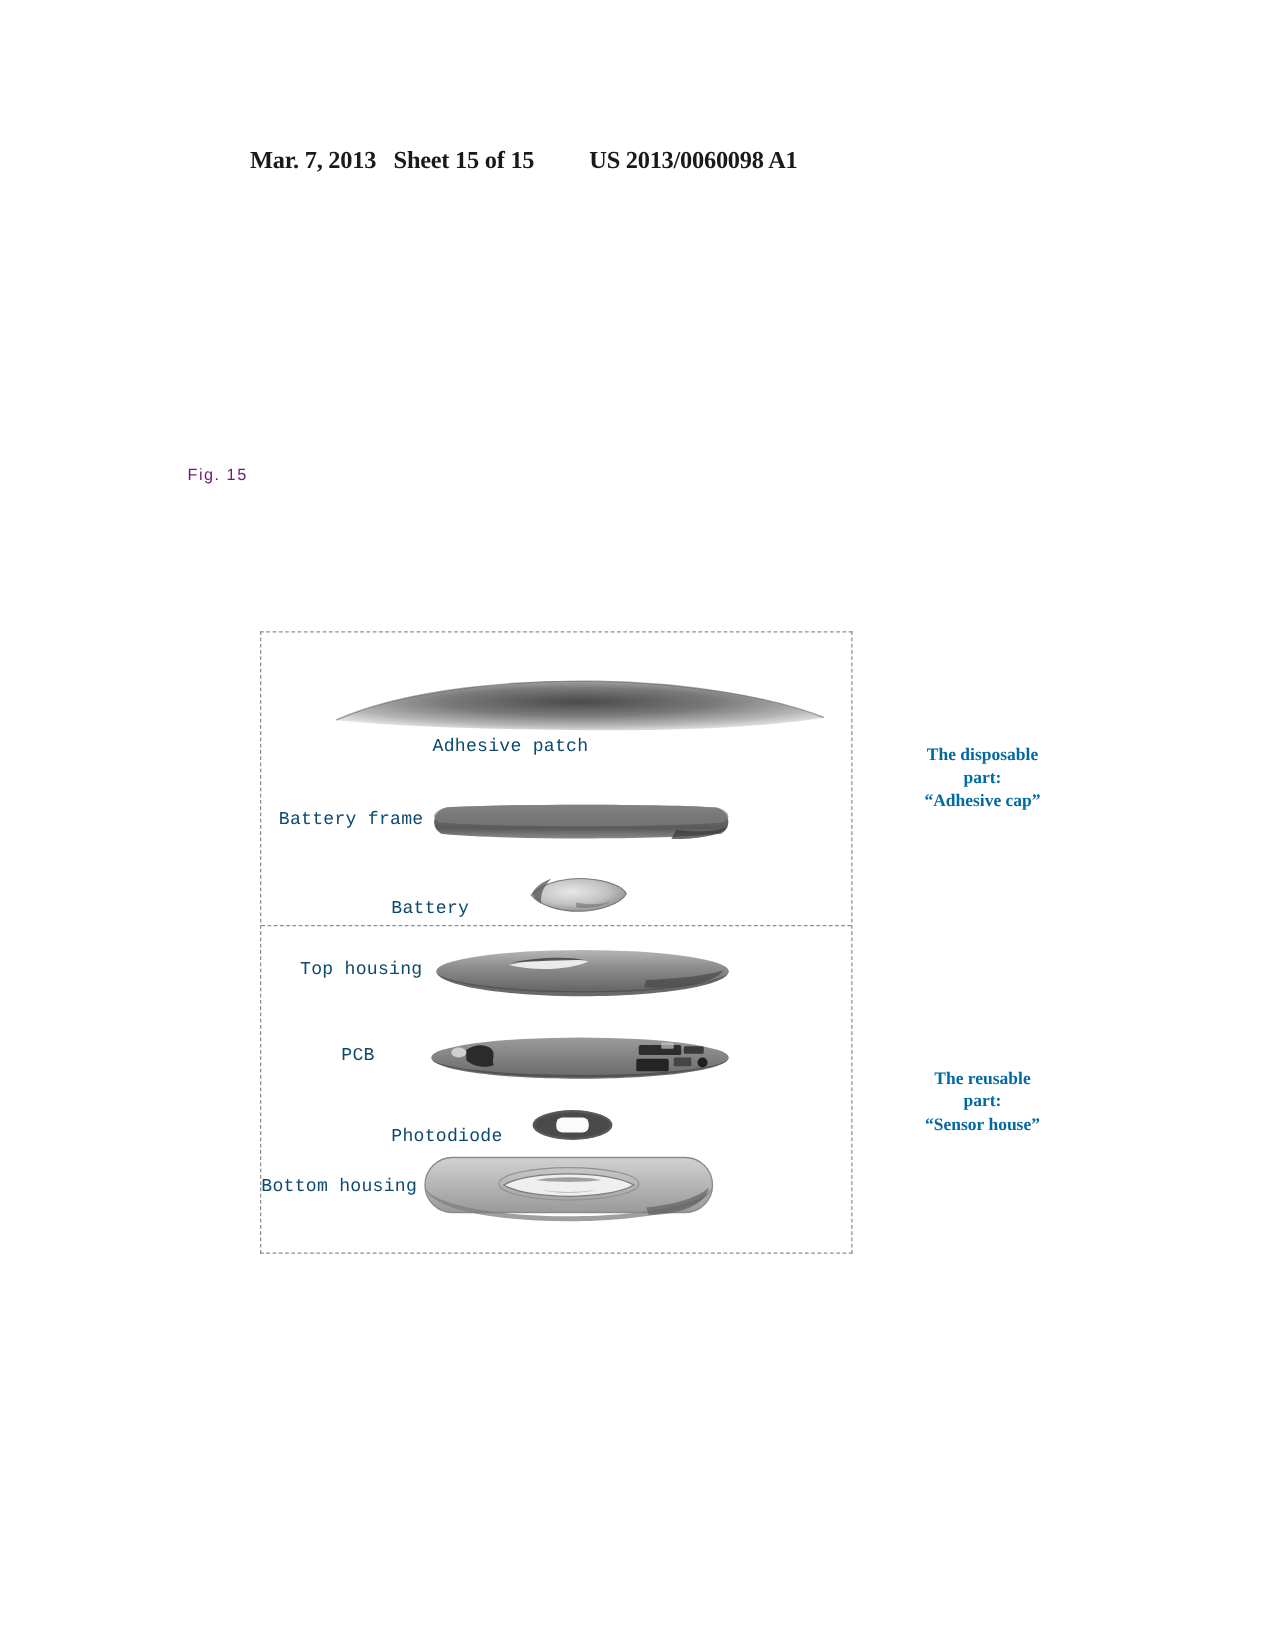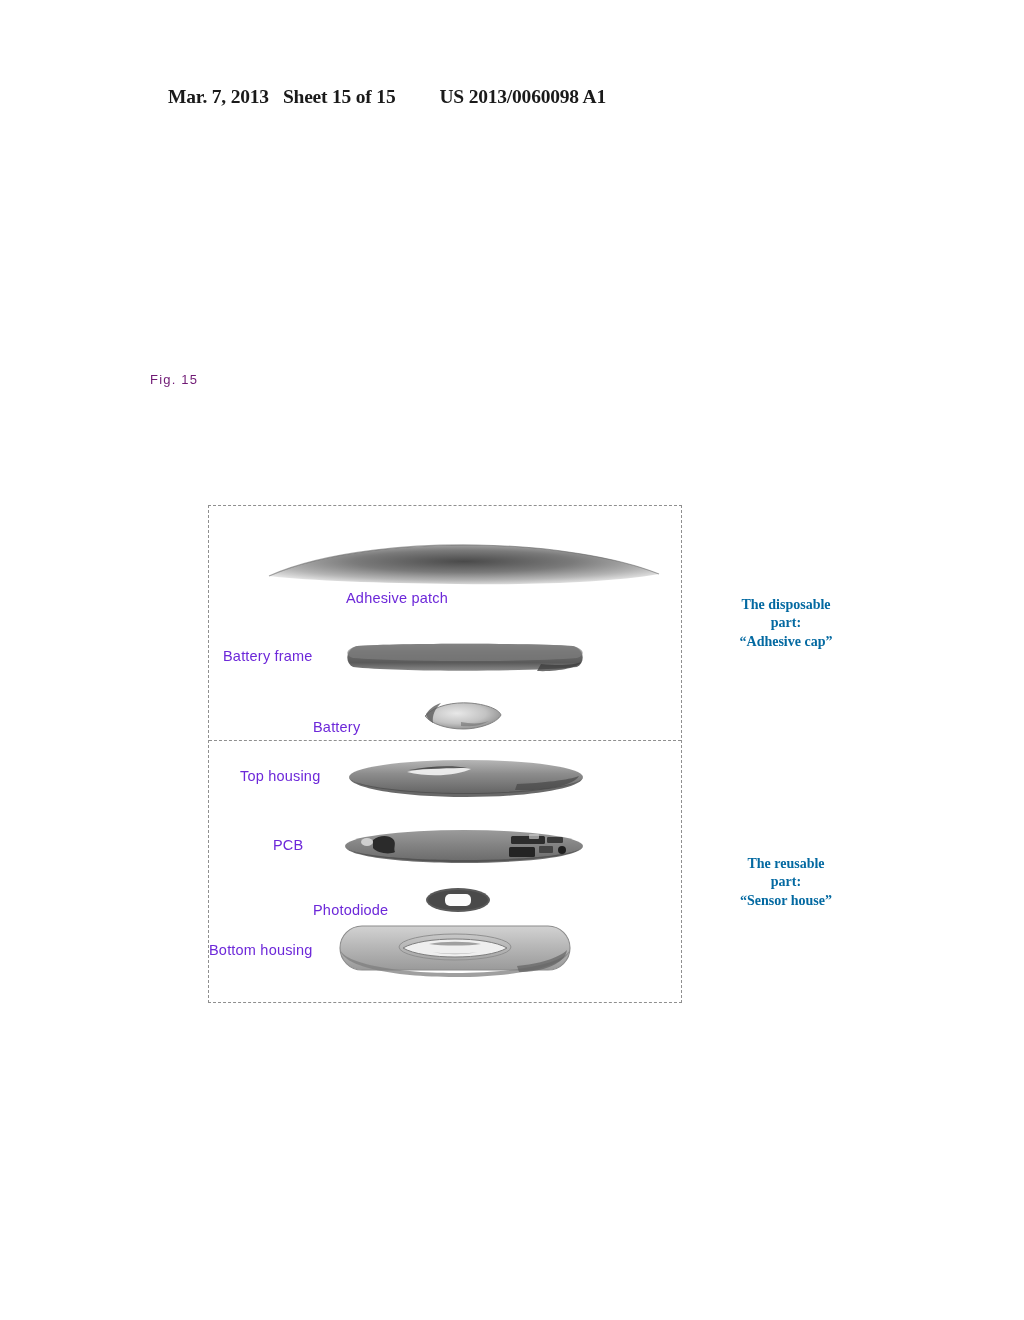--- a/index.html
+++ b/index.html
@@ -26,24 +26,25 @@
     align-items: baseline;
     font-family: "Liberation Serif", serif;
     font-weight: bold;
     font-size: 19.5px;
     color: #1a1a1a;
     letter-spacing: -0.2px;
     white-space: nowrap;
   }
   #page-header .hdr-pub { }
   #page-header .hdr-date {
-    margin-left: 40px;
+    margin-left: 72px;
   }
   #page-header .hdr-sheet {
     margin-left: 14px;
+    margin-top: 32px;
   }
   #page-header .hdr-patno {
     margin-left: 44px;
   }
 
   
   #fig-label {
     position: absolute;
     top: 372px;
     left: 150px;
@@ -75,23 +76,23 @@
 
   
   .part-row {
     position: absolute;
     left: 0;
     width: 100%;
     height: 0;
   }
   .part-label {
     position: absolute;
-    font-family: Liberation Sans, sans-serif;
+    font-family: Liberation Mono, monospace;
     font-size: 14.5px;
-    color: #6d28d9;
+    color: #0c4a6e;
     white-space: nowrap;
     letter-spacing: 0.2px;
   }
   .part-art {
     position: absolute;
   }
 
   
   #row-adhesive { top: 20px; }
   #art-adhesive {

